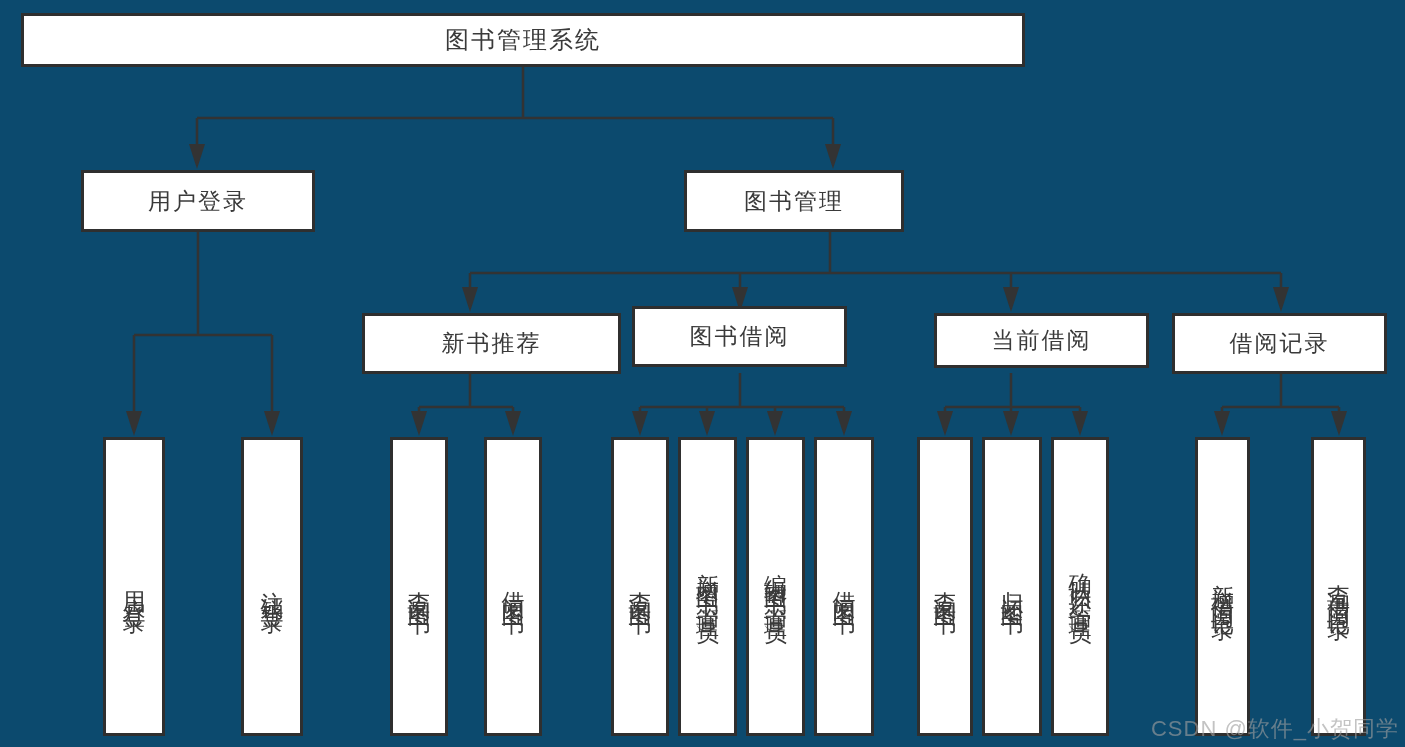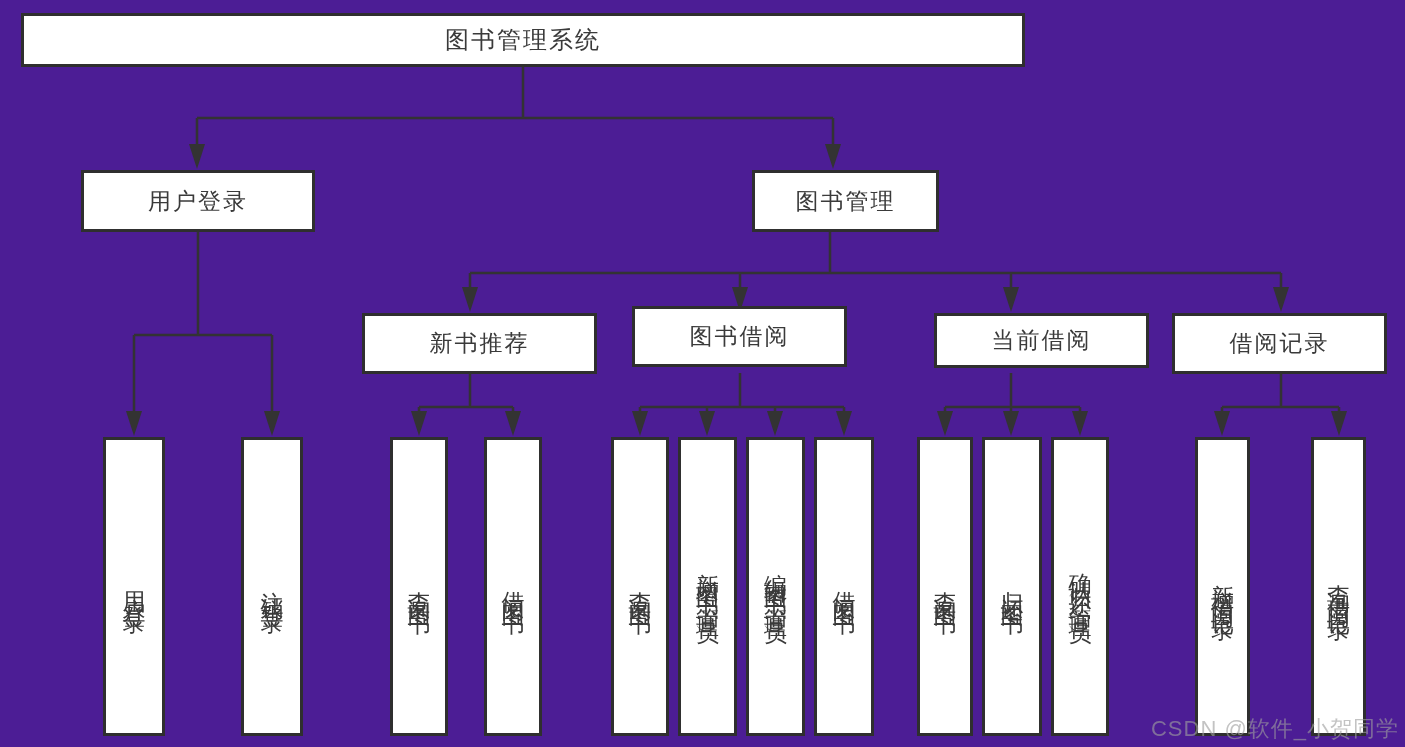--- a/index.html
+++ b/index.html
@@ -1,19 +1,19 @@
 <!DOCTYPE html>
 <html><head>
 <meta charset="utf-8">
 <style>
   html,body{margin:0;padding:0;background:#ffffff;}
   #canvas{
     position:relative;
     width:1405px;height:747px;
-    background:#4c1d95;
+    background:#0c4a6e;
     font-family:"Liberation Sans","DejaVu Sans",sans-serif;
     overflow:hidden;
   }
   #connectors{position:absolute;left:0;top:0;z-index:1;}
   .box{
     position:absolute;
     box-sizing:border-box;
     background:#ffffff;
     border:3px solid #2f2f2f;
     display:flex;
@@ -101,25 +101,25 @@
     </g>
   </svg>
 
   <div class="box h root" style="left:21px;top:13px;width:1004px;height:54px">
     <span>图书管理系统</span>
   </div>
 
   <div class="box h" style="left:81px;top:170px;width:234px;height:62px">
     <span>用户登录</span>
   </div>
-  <div class="box h" style="left:752px;top:170px;width:187px;height:62px">
+  <div class="box h" style="left:684px;top:170px;width:220px;height:62px">
     <span>图书管理</span>
   </div>
 
-  <div class="box h" style="left:362px;top:313px;width:235px;height:61px">
+  <div class="box h" style="left:362px;top:313px;width:259px;height:61px">
     <span>新书推荐</span>
   </div>
   <div class="box h" style="left:632px;top:306px;width:215px;height:61px">
     <span>图书借阅</span>
   </div>
   <div class="box h" style="left:934px;top:313px;width:215px;height:55px">
     <span>当前借阅</span>
   </div>
   <div class="box h" style="left:1172px;top:313px;width:215px;height:61px">
     <span>借阅记录</span>

